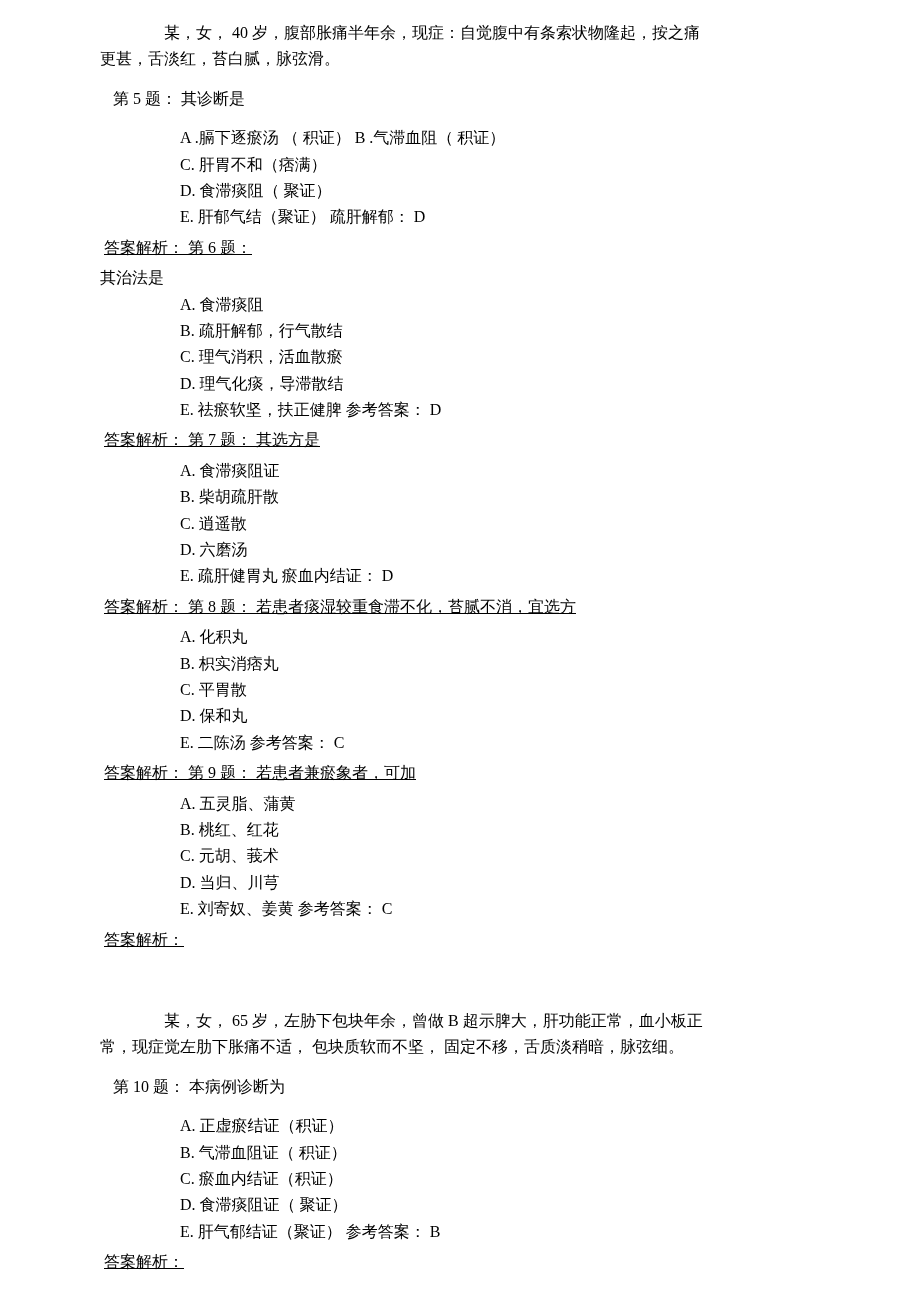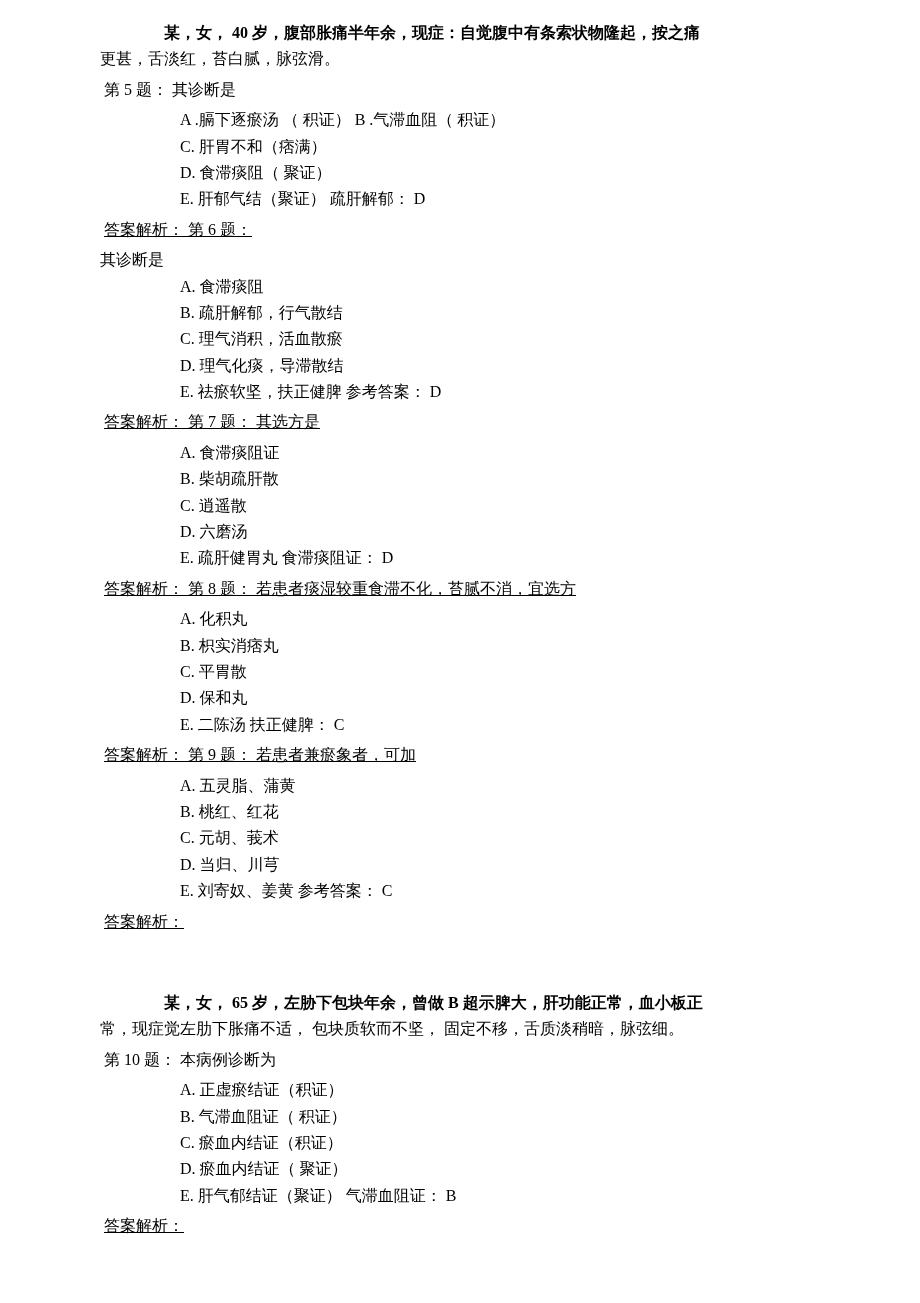--- a/index.html
+++ b/index.html
@@ -8,24 +8,23 @@
       line-height: 1.65;
       color: #000;
       background: #fff;
       width: 920px;
       margin: 0;
       padding: 20px 50px 20px 100px;
       box-sizing: border-box;
     }
     .case-intro {
       text-indent: 4em;
-      font-weight: bold;
     }
     .question-header {
-      margin: 4px;
+      margin: 13px;
     }
     .option {
       padding-left: 5em;
     }
     .analysis {
       margin: 4px;
       text-decoration: underline;
     }
     .spacer {
       height: 1.6em;
@@ -37,54 +36,54 @@
 <div class="case-intro">某，女，  40 岁，腹部胀痛半年余，现症：自觉腹中有条索状物隆起，按之痛</div>
 <div>更甚，舌淡红，苔白腻，脉弦滑。</div>
 
 <div class="question-header">第 5 题：  其诊断是</div>
 <div class="option">A .膈下逐瘀汤 （ 积证） B .气滞血阻（ 积证）</div>
 <div class="option">C. 肝胃不和（痞满）</div>
 <div class="option">D. 食滞痰阻（ 聚证）</div>
 <div class="option">E.   肝郁气结（聚证） 疏肝解郁：  D</div>
 
 <div class="analysis">答案解析：  第 6 题：</div>
-<div>其诊断是</div>
+<div>其治法是</div>
 <div class="option">A. 食滞痰阻</div>
 <div class="option">B. 疏肝解郁，行气散结</div>
 <div class="option">C. 理气消积，活血散瘀</div>
 <div class="option">D. 理气化痰，导滞散结</div>
 <div class="option">E.   祛瘀软坚，扶正健脾 参考答案：  D</div>
 
 <div class="analysis">答案解析：  第 7 题：  其选方是</div>
 <div class="option">A. 食滞痰阻证</div>
 <div class="option">B. 柴胡疏肝散</div>
 <div class="option">C. 逍遥散</div>
 <div class="option">D. 六磨汤</div>
-<div class="option">E.   疏肝健胃丸 食滞痰阻证：  D</div>
+<div class="option">E.   疏肝健胃丸 瘀血内结证：  D</div>
 
 <div class="analysis">答案解析：  第 8 题：  若患者痰湿较重食滞不化，苔腻不消，宜选方</div>
 <div class="option">A. 化积丸</div>
 <div class="option">B. 枳实消痞丸</div>
 <div class="option">C. 平胃散</div>
 <div class="option">D. 保和丸</div>
-<div class="option">E.   二陈汤 扶正健脾：  C</div>
+<div class="option">E.   二陈汤 参考答案：  C</div>
 
 <div class="analysis">答案解析：  第 9 题：  若患者兼瘀象者，可加</div>
 <div class="option">A. 五灵脂、蒲黄</div>
 <div class="option">B. 桃红、红花</div>
 <div class="option">C. 元胡、莪术</div>
 <div class="option">D. 当归、川芎</div>
 <div class="option">E.   刘寄奴、姜黄 参考答案：  C</div>
 <div class="analysis">答案解析：</div>
 
 <div class="spacer"></div>
 <div class="spacer"></div>
 
 <div class="case-intro">某，女，  65 岁，左胁下包块年余，曾做 B 超示脾大，肝功能正常，血小板正</div>
 <div>常，现症觉左肋下胀痛不适，  包块质软而不坚，  固定不移，舌质淡稍暗，脉弦细。</div>
 
 <div class="question-header">第 10 题：  本病例诊断为</div>
 <div class="option">A. 正虚瘀结证（积证）</div>
 <div class="option">B. 气滞血阻证（ 积证）</div>
 <div class="option">C. 瘀血内结证（积证）</div>
-<div class="option">D. 瘀血内结证（ 聚证）</div>
-<div class="option">E.   肝气郁结证（聚证） 气滞血阻证：  B</div>
+<div class="option">D. 食滞痰阻证（ 聚证）</div>
+<div class="option">E.   肝气郁结证（聚证） 参考答案：  B</div>
 <div class="analysis">答案解析：</div>
 
 </body></html>

